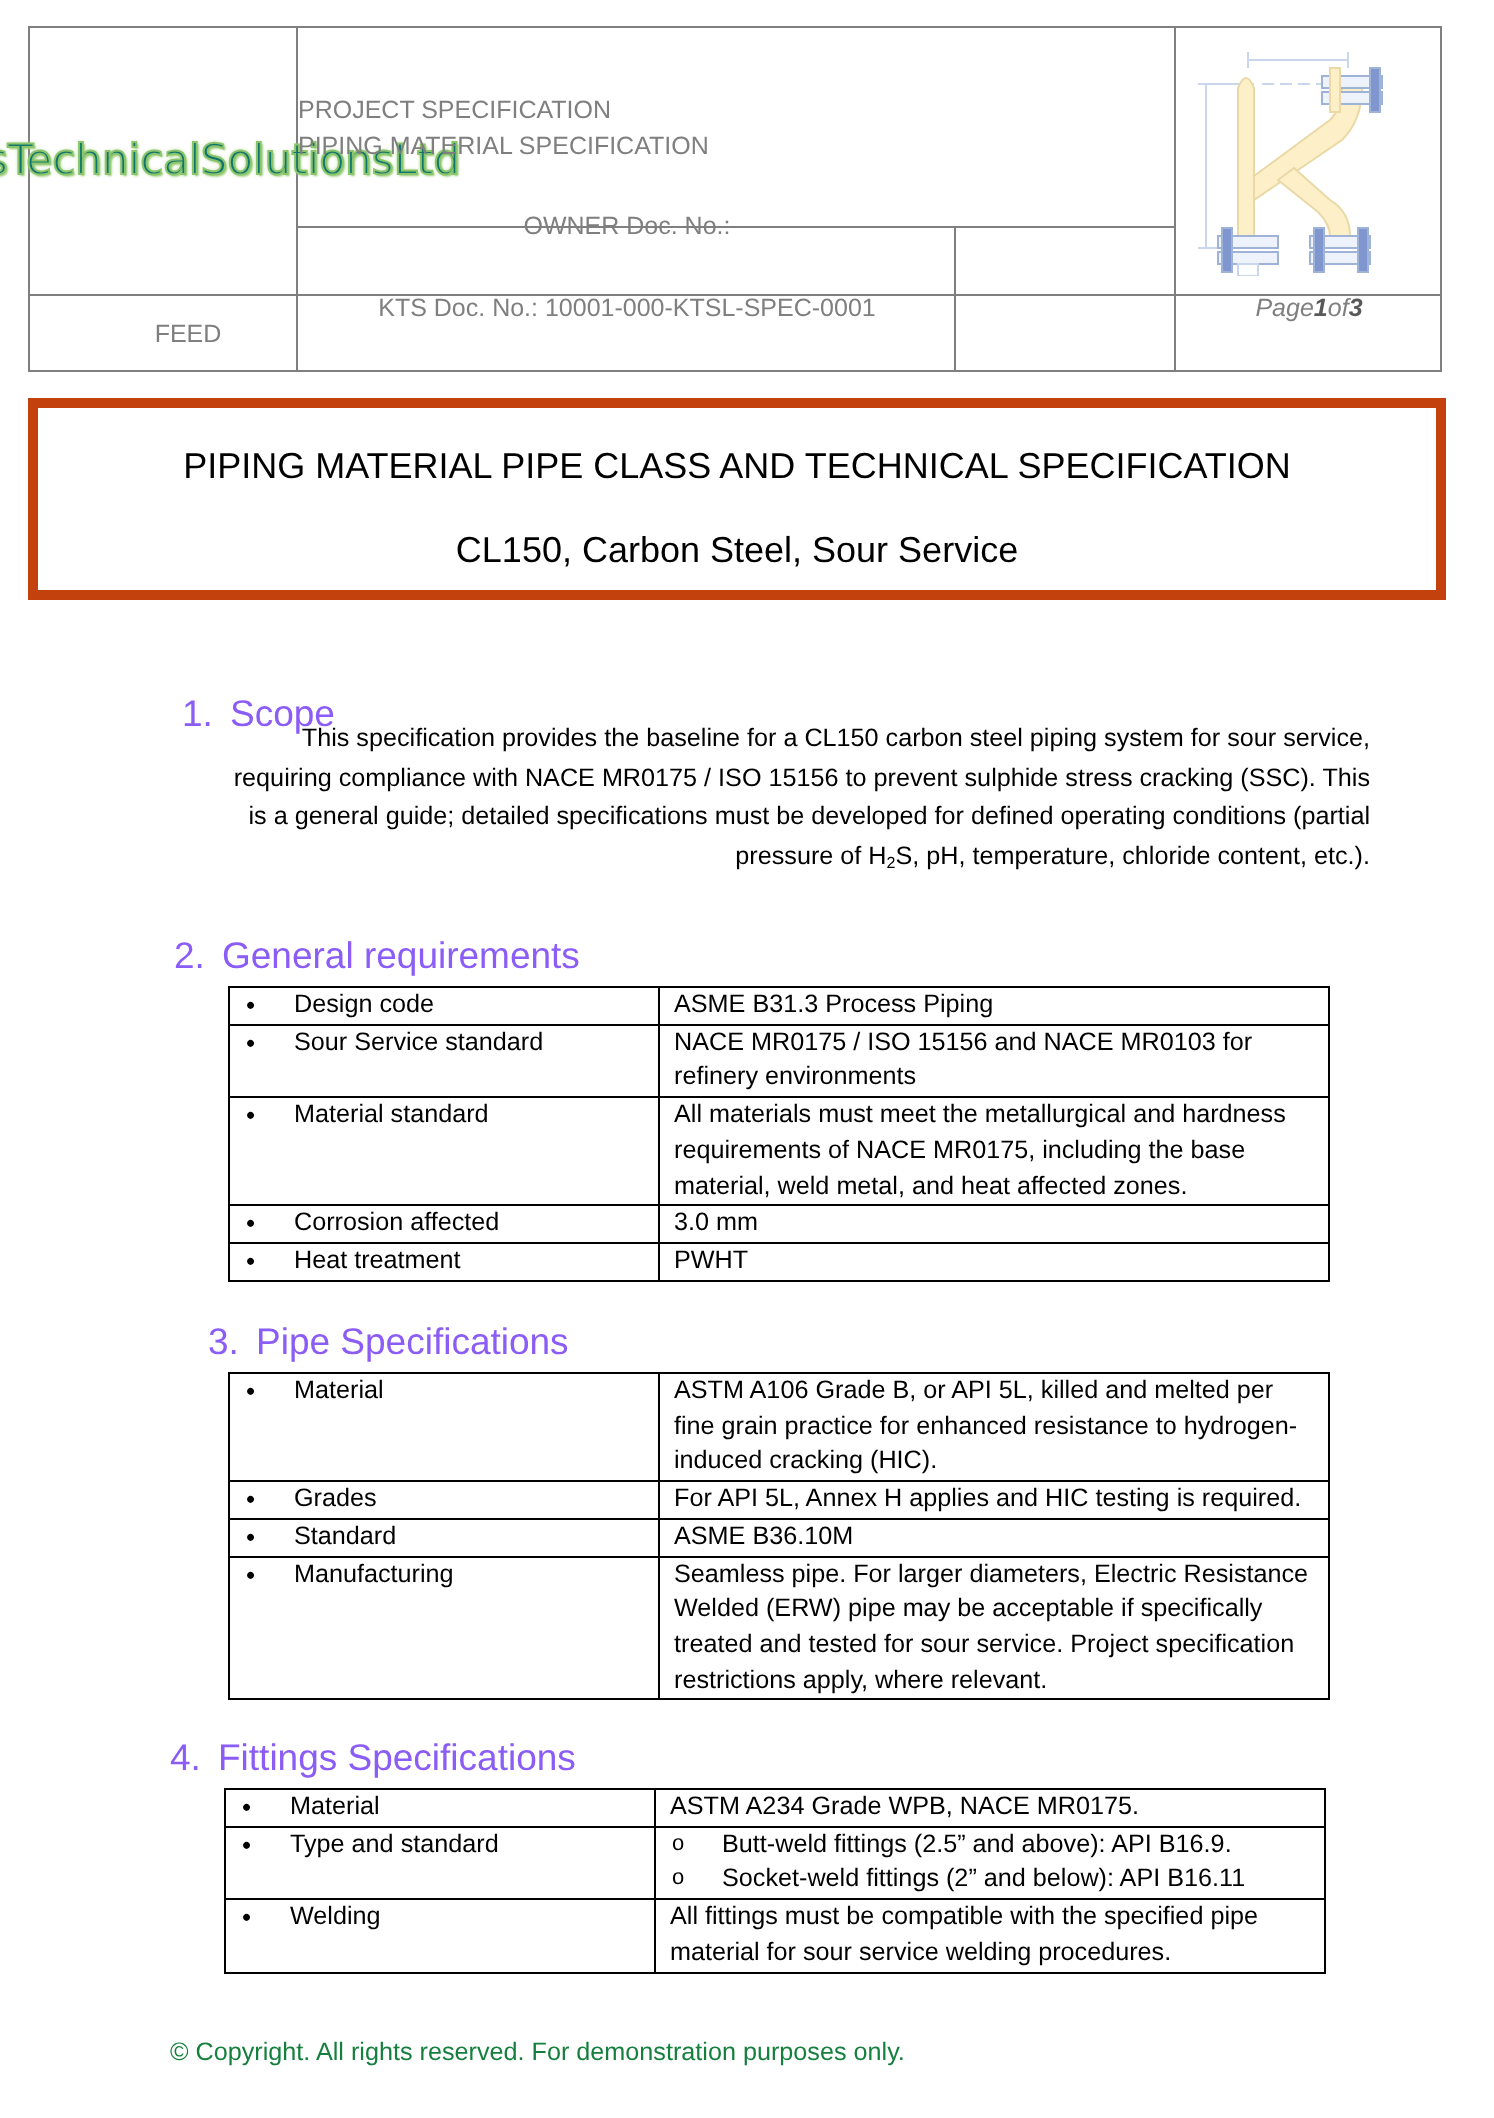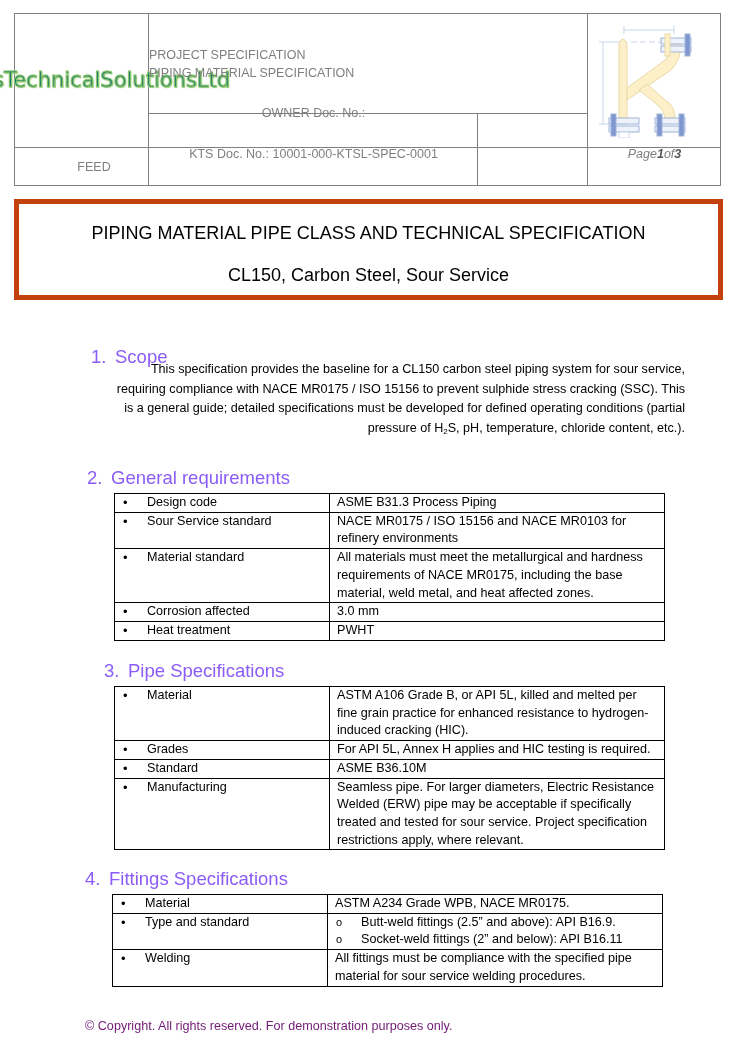--- a/index.html
+++ b/index.html
@@ -45,21 +45,21 @@
     .para sub { font-size: 8px; vertical-align: -2px; }
 
     table.spec { position: absolute; border-collapse: collapse; font-size: 12.6px; }
     table.spec td { border: 1px solid #000; padding: 0 4px 0 6px; vertical-align: top; line-height: 17.7px; }
     table.spec td.k { width: 178px; position: relative; padding-left: 32px; }
     table.spec td.k .bullet { position: absolute; left: 8px; top: 0; font-size: 13px; }
     table.spec td.v { padding-left: 7px; }
     .sub-item { position: relative; padding-left: 26px; }
     .sub-item .circ { position: absolute; left: 1px; top: 0; font-size: 11px; }
 
-    .copyright { position: absolute; left: 85px; top: 1019px; font-size: 12.6px; color: #701a75; }
+    .copyright { position: absolute; left: 85px; top: 1019px; font-size: 12.6px; color: #15803d; }
   </style>
 </head>
 <body>
 
 <div class="hdr">
   <div class="vline" style="left:133px; top:0; height:171px;"></div>
   <div class="vline" style="left:572px; top:0; height:171px;"></div>
   <div class="vline" style="left:462px; top:100px; height:71px;"></div>
   <div class="hline" style="left:133px; top:99px; width:440px;"></div>
   <div class="hline" style="left:0; top:133px; width:705px;"></div>
@@ -192,18 +192,18 @@
   </tr>
   <tr>
     <td class="k"><span class="bullet">•</span><span>Type and standard</span></td>
     <td class="v">
       <div class="sub-item"><span class="circ">o</span><span>Butt-weld fittings (2.5” and above): API B16.9.</span></div>
       <div class="sub-item"><span class="circ">o</span><span>Socket-weld fittings (2” and below): API B16.11</span></div>
     </td>
   </tr>
   <tr>
     <td class="k"><span class="bullet">•</span><span>Welding</span></td>
-    <td class="v">All fittings must be compliance with the specified pipe material for sour service welding procedures.</td>
+    <td class="v">All fittings must be compatible with the specified pipe material for sour service welding procedures.</td>
   </tr>
 </tbody>
   </table>
 
 <div class="copyright">© Copyright. All rights reserved.  For demonstration purposes only.</div>
 
 </body></html>

